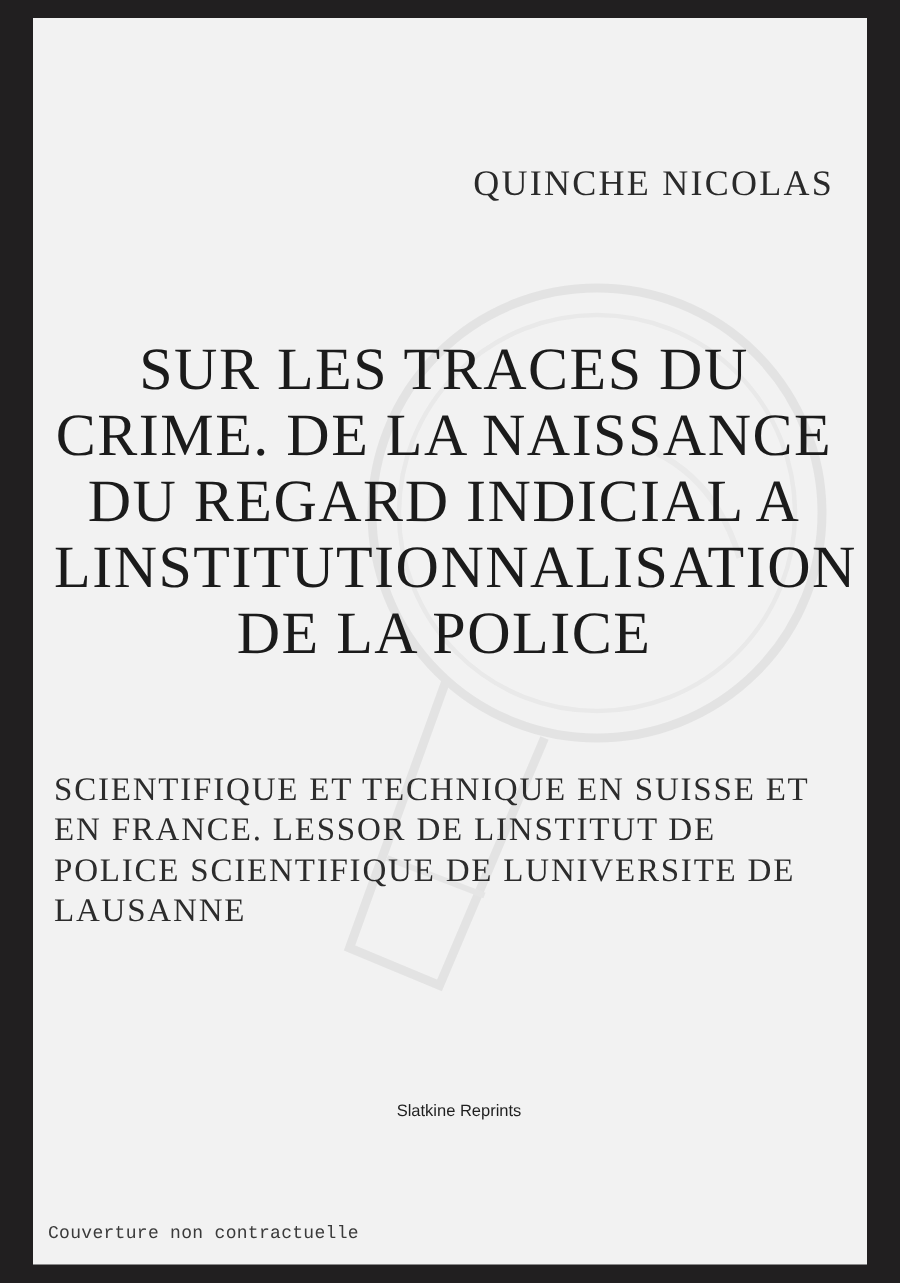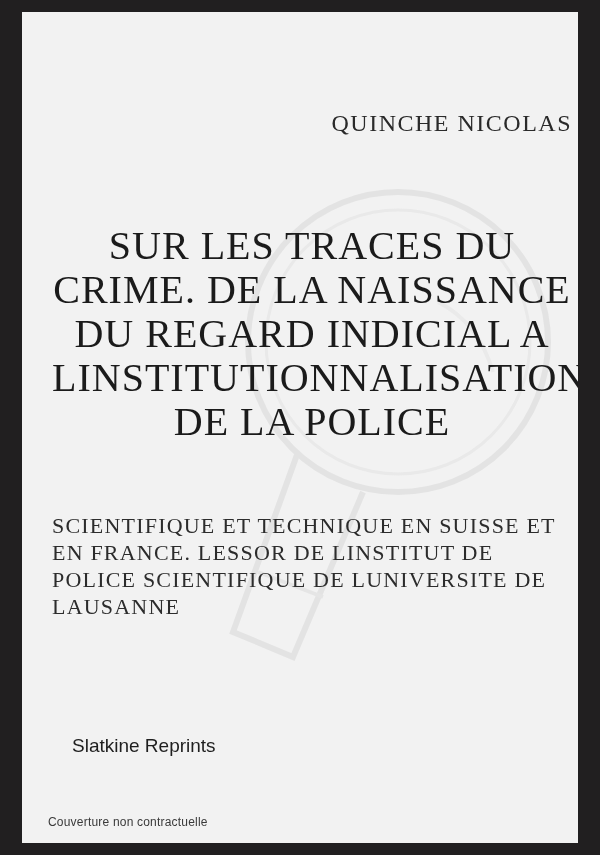--- a/index.html
+++ b/index.html
@@ -26,21 +26,21 @@
     position: absolute;
     right: -40px;
     top: 150px;
     width: 420px;
     height: 560px;
     opacity: 0.55;
     pointer-events: none;
   }
   .content {
     position: absolute;
-    left: 16px;
+    left: 0;
     top: 0;
     width: 556px;
     height: 831px;
     box-sizing: border-box;
     padding: 0 22px 0 22px;
   }
   .author {
     position: absolute;
     right: 22px;
     top: 98px;
@@ -75,30 +75,30 @@
     line-height: 27px;
     letter-spacing: 1.2px;
     color: #2c2c2c;
     font-weight: 400;
   }
   .publisher {
     position: absolute;
     right: 22px;
     top: 723px;
     width: 500px;
-    text-align: left;
+    text-align: center;
     font-family: "Liberation Sans", sans-serif;
-    font-size: 19px;
+    font-size: 11px;
     color: #1f1f1f;
   }
   .footnote {
     position: absolute;
     left: 10px;
     bottom: 14px;
-    font-family: Liberation Sans, sans-serif;
+    font-family: Liberation Mono, monospace;
     font-size: 12px;
     color: #3a3a3a;
     letter-spacing: 0.2px;
   }
 </style>
 </head>
 <body>
 
 <div class="page-frame">
 

